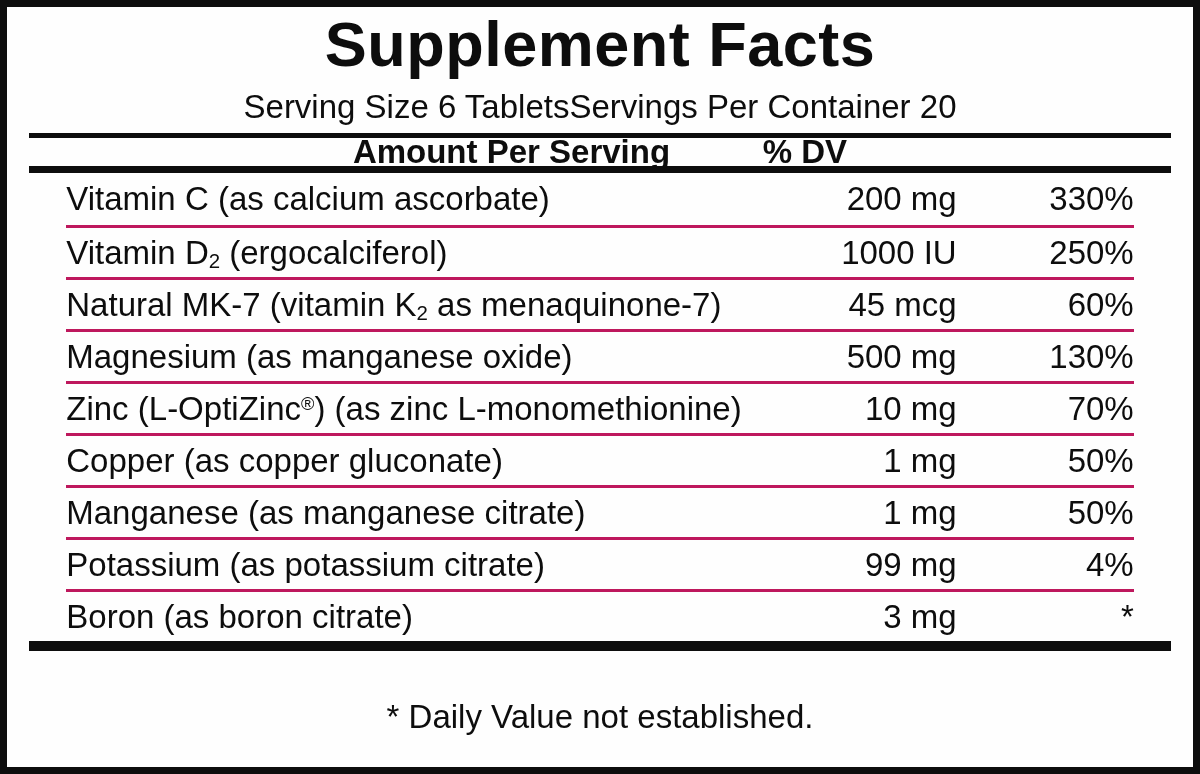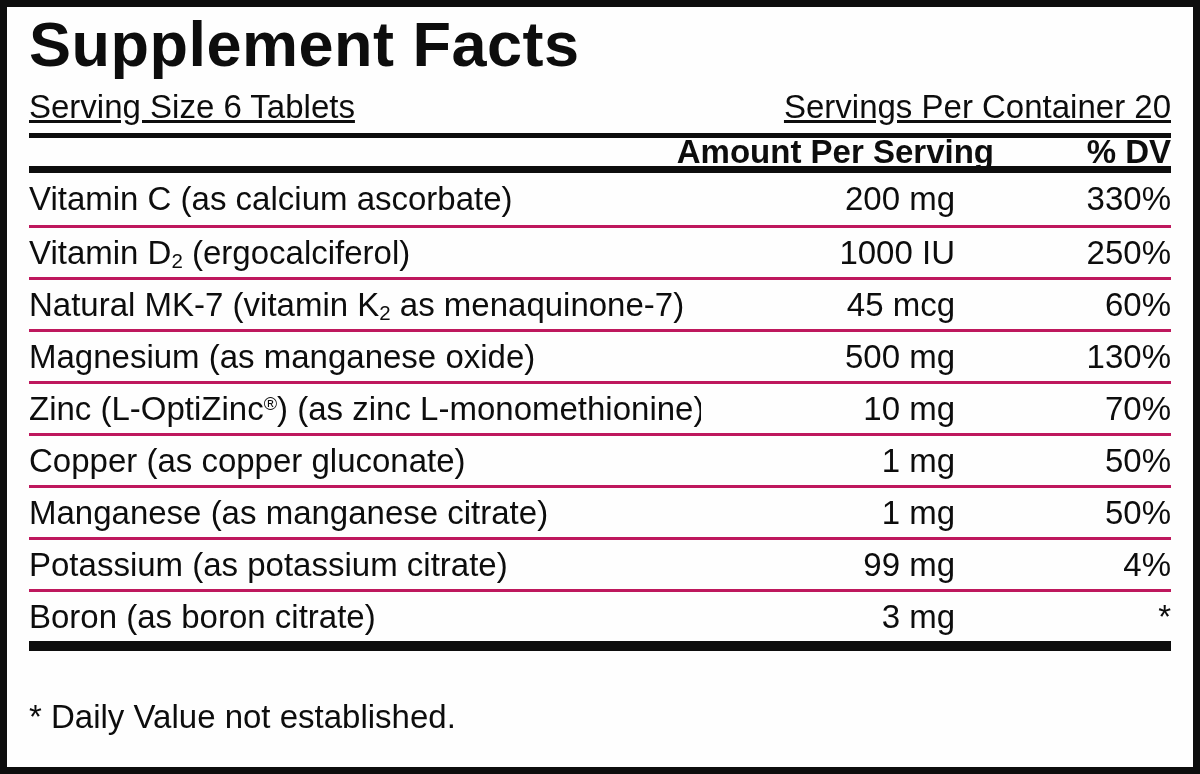--- a/index.html
+++ b/index.html
@@ -10,61 +10,60 @@
   }
   .panel {
     width: 1200px; height: 774px;
     border: 7px solid #0d0d0d;
     background: #fefefe;
     color: #0d0d0d;
     padding: 0 22px;
     display: flex;
     flex-direction: column;
     overflow: hidden;
+    align-items: center;
   }
   .title-row {
     height: 74px;
     display: flex;
     align-items: center;
   }
   .title {
     font-size: 63px;
     font-weight: bold;
     line-height: 1;
     letter-spacing: 0.5px;
     white-space: nowrap;
   }
   .serving-row {
     height: 52px;
     display: flex;
     justify-content: space-between;
     align-items: center;
     font-size: 33px;
-    text-decoration: underline;
   }
   .bar { flex: 0 0 auto; background: #0d0d0d; width: 100%; }
   .bar-top    { height: 5px; }
   .bar-header { height: 7px; }
   .bar-bottom { height: 10px; }
   .header-row {
     height: 28px;
     display: flex;
     align-items: center;
     font-size: 33px;
     font-weight: bold;
   }
   .header-row .amount-head { flex: 1; text-align: right; white-space: nowrap; }
   .header-row .dv-head { width: 177px; text-align: right; white-space: nowrap; }
   .rows { flex: 0 0 auto; display: flex; flex-direction: column; }
   .row {
     height: 52px;
     display: flex;
     align-items: center;
     font-size: 33px;
-    gap: 39px;
   }
   .row + .row { border-top: 3px solid #be185d; }
   .cell.name { flex: 1; white-space: nowrap; overflow: hidden; }
   .cell.amount { width: 215px; text-align: right; white-space: nowrap; }
   .cell.dv { width: 177px; text-align: right; white-space: nowrap; }
   .subscript   { font-size: 0.62em; position: relative; top: 0.24em; }
   .superscript { font-size: 0.55em; position: relative; top: -0.55em; }
   .footnote-row {
     flex: 1;
     display: flex;

